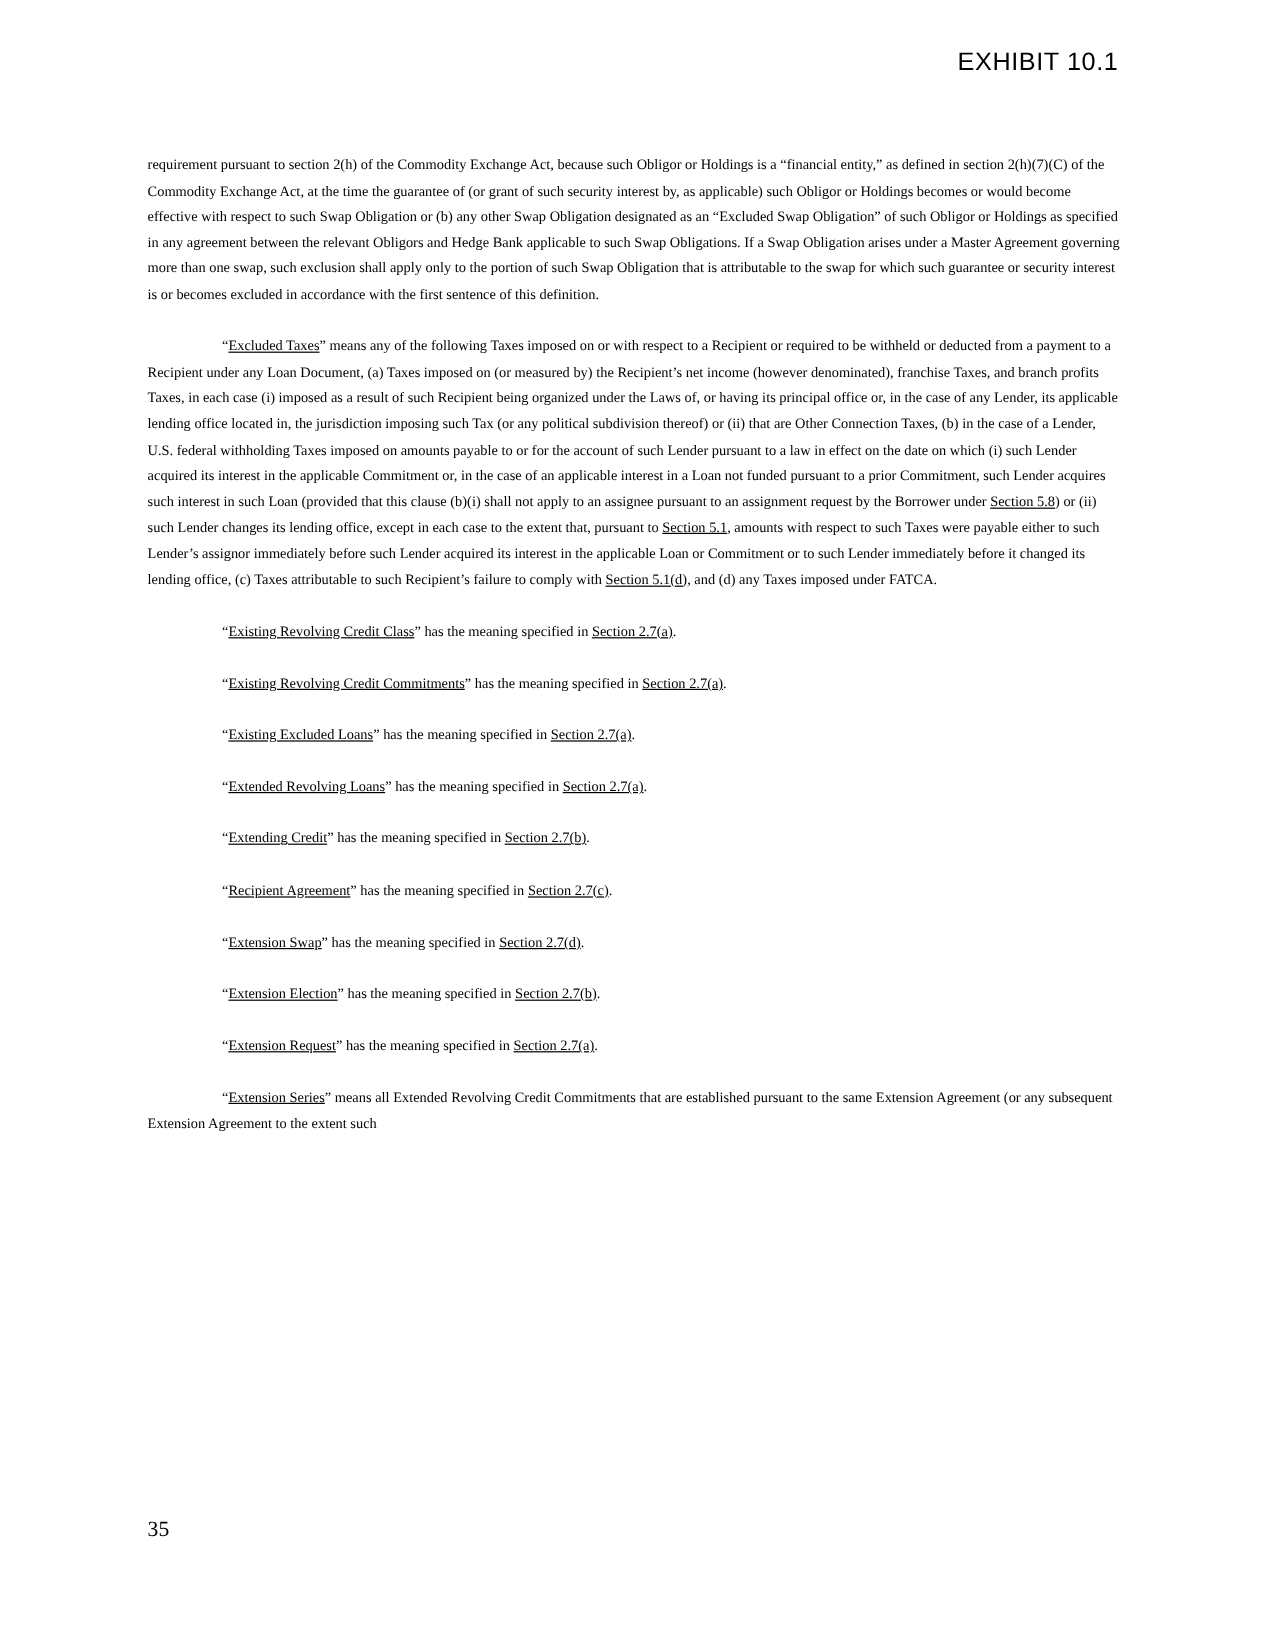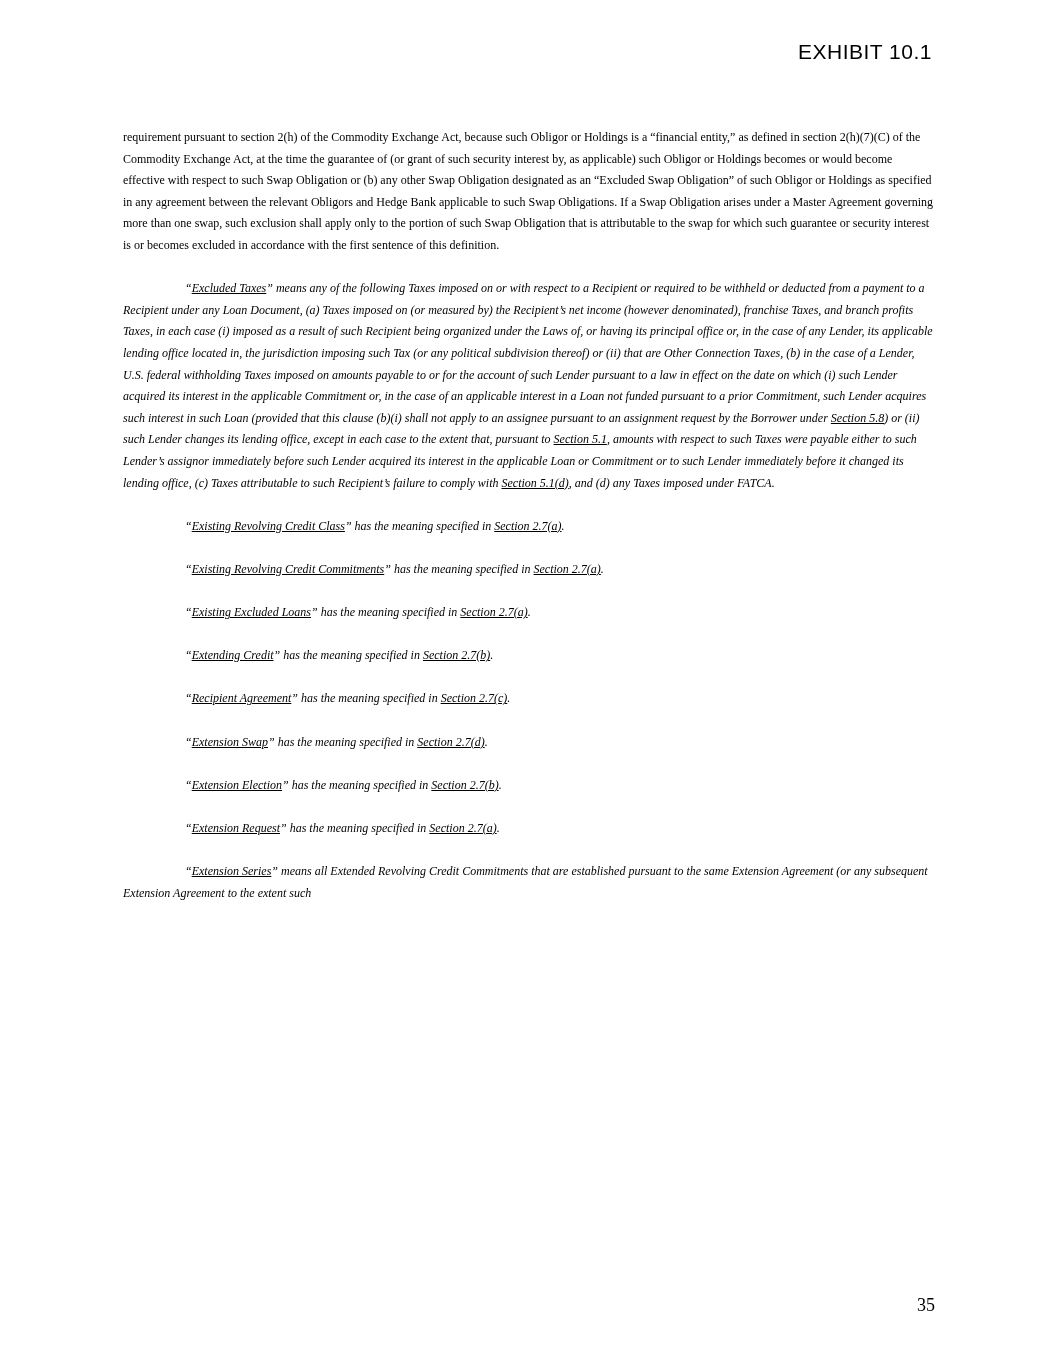--- a/index.html
+++ b/index.html
@@ -25,44 +25,44 @@
   .doc-body {
     position: absolute;
     left: 123px;
     top: 127px;
     width: 812px;
     font-size: 12px;
     line-height: 21.6px;
     text-align: left;
   }
   .doc-body p.para { margin: 0 0 21.6px 0; }
-  .doc-body p.para.indent { text-indent: 62px; font-style: italic; }
+  .doc-body p.para.indent { text-indent: 62px; }
   .u { text-decoration: underline; }
   .page-number {
     position: absolute;
     left: 123px;
     top: 1264px;
     width: 812px;
-    text-align: right;
+    text-align: left;
     font-size: 18px;
-    margin-top: 31px;
   }
 </style>
 </head>
 <body>
 
 <div class="page">
   <div class="exhibit-label">EXHIBIT 10.1</div>
 
   <div class="doc-body">
       <p class="para"><span>requirement pursuant to section 2(h) of the Commodity Exchange Act, because such Obligor or Holdings is a “financial entity,” as defined in section 2(h)(7)(C) of the Commodity Exchange Act, at the time the guarantee of (or grant of such security interest by, as applicable) such Obligor or Holdings becomes or would become effective with respect to such Swap Obligation or (b) any other Swap Obligation designated as an “Excluded Swap Obligation” of such Obligor or Holdings as specified in any agreement between the relevant Obligors and Hedge Bank applicable to such Swap Obligations.  If a Swap Obligation arises under a Master Agreement governing more than one swap, such exclusion shall apply only to the portion of such Swap Obligation that is attributable to the swap for which such guarantee or security interest is or becomes excluded in accordance with the first sentence of this definition.</span></p>
       <p class="para indent"><span>“</span><span class="u">Excluded Taxes</span><span>” means any of the following Taxes imposed on or with respect to a Recipient or required to be withheld or deducted from a payment to a Recipient under any Loan Document, (a) Taxes imposed on (or measured by) the Recipient’s net income (however denominated), franchise Taxes, and branch profits Taxes, in each case (i) imposed as a result of such Recipient being organized under the Laws of, or having its principal office or, in the case of any Lender, its applicable lending office located in, the jurisdiction imposing such Tax (or any political subdivision thereof) or (ii) that are Other Connection Taxes, (b) in the case of a Lender, U.S. federal withholding Taxes imposed on amounts payable to or for the account of such Lender pursuant to a law in effect on the date on which (i) such Lender acquired its interest in the applicable Commitment or, in the case of an applicable interest in a Loan not funded pursuant to a prior Commitment, such Lender acquires such interest in such Loan (provided that this clause (b)(i) shall not apply to an assignee pursuant to an assignment request by the Borrower under </span><span class="u">Section 5.8</span><span>) or (ii) such Lender changes its lending office, except in each case to the extent that, pursuant to </span><span class="u">Section 5.1</span><span>, amounts with respect to such Taxes were payable either to such Lender’s assignor immediately before such Lender acquired its interest in the applicable Loan or Commitment or to such Lender immediately before it changed its lending office, (c) Taxes attributable to such Recipient’s failure to comply with </span><span class="u">Section 5.1(d)</span><span>, and (d) any Taxes imposed under FATCA.</span></p>
       <p class="para indent"><span>“</span><span class="u">Existing Revolving Credit Class</span><span>” has the meaning specified in </span><span class="u">Section 2.7(a)</span><span>.</span></p>
       <p class="para indent"><span>“</span><span class="u">Existing Revolving Credit Commitments</span><span>” has the meaning specified in </span><span class="u">Section 2.7(a)</span><span>.</span></p>
       <p class="para indent"><span>“</span><span class="u">Existing Excluded Loans</span><span>” has the meaning specified in </span><span class="u">Section 2.7(a)</span><span>.</span></p>
+      <p class="para indent"><span>“</span><span class="u">Extended Revolving Loans</span><span>” has the meaning specified in </span><span class="u">Section 2.7(a)</span><span>.</span></p>
       <p class="para indent"><span>“</span><span class="u">Extending Credit</span><span>” has the meaning specified in </span><span class="u">Section 2.7(b)</span><span>.</span></p>
       <p class="para indent"><span>“</span><span class="u">Recipient Agreement</span><span>” has the meaning specified in </span><span class="u">Section 2.7(c)</span><span>.</span></p>
       <p class="para indent"><span>“</span><span class="u">Extension Swap</span><span>” has the meaning specified in </span><span class="u">Section 2.7(d)</span><span>.</span></p>
       <p class="para indent"><span>“</span><span class="u">Extension Election</span><span>” has the meaning specified in </span><span class="u">Section 2.7(b)</span><span>.</span></p>
       <p class="para indent"><span>“</span><span class="u">Extension Request</span><span>” has the meaning specified in </span><span class="u">Section 2.7(a)</span><span>.</span></p>
       <p class="para indent"><span>“</span><span class="u">Extension Series</span><span>” means all Extended Revolving Credit Commitments that are established pursuant to the same Extension Agreement (or any subsequent Extension Agreement to the extent such</span></p>
     </div>
 
   <div class="page-number">35</div>
 </div>

